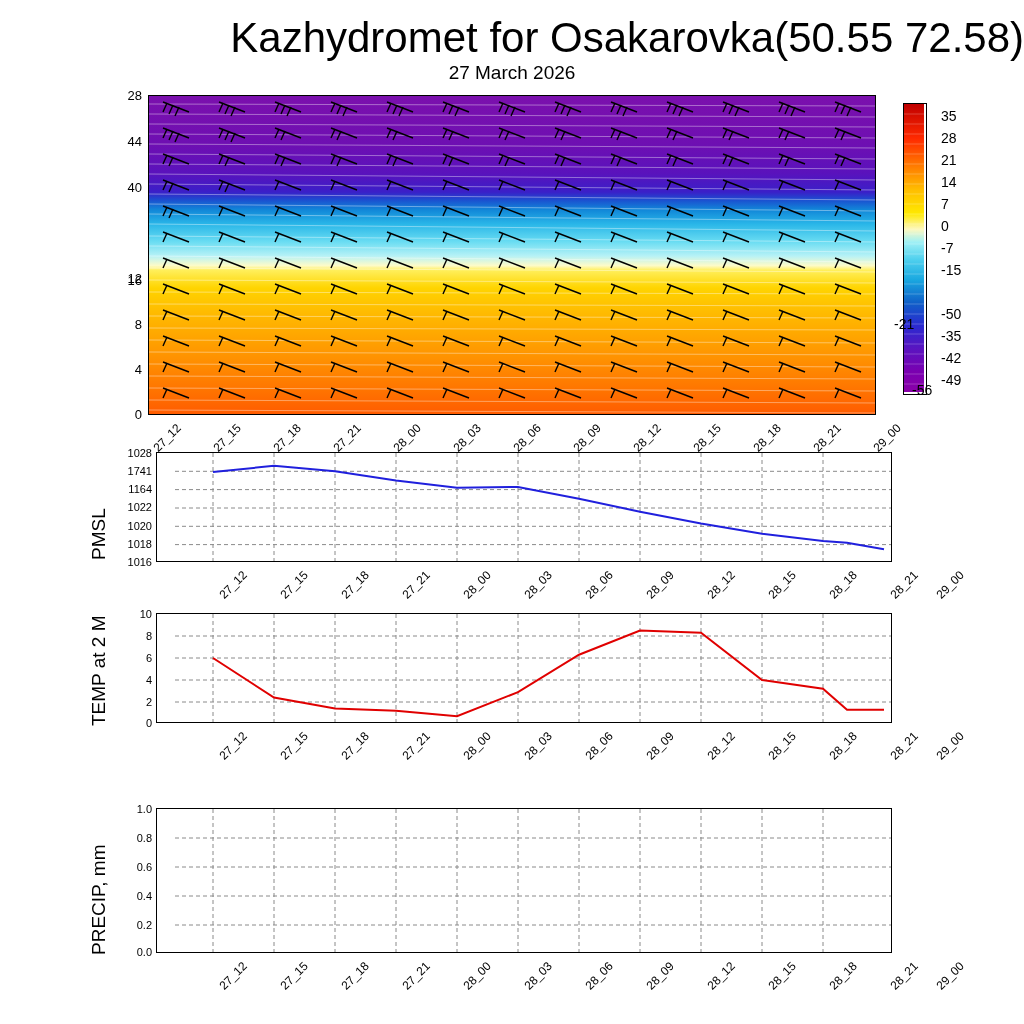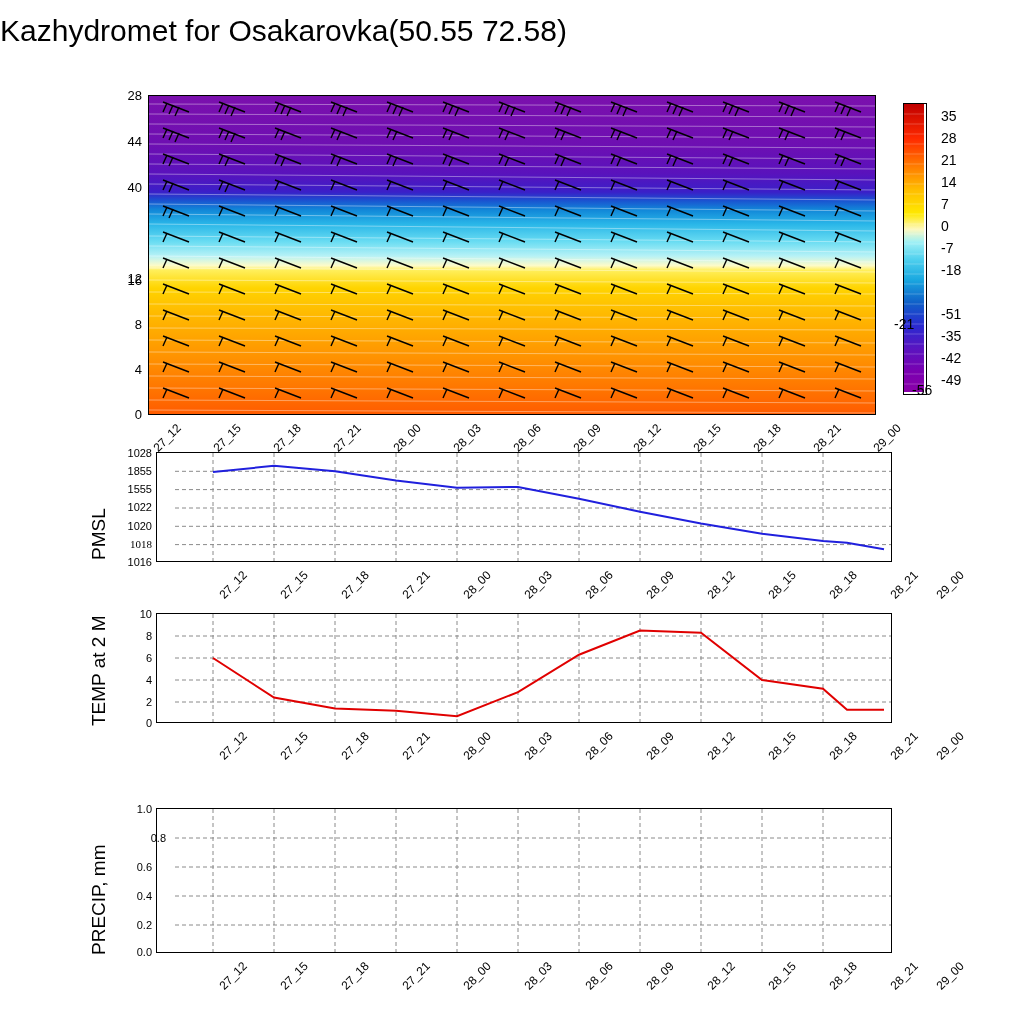--- a/index.html
+++ b/index.html
@@ -18,22 +18,22 @@
   #root {
     position: relative;
     width: 1024px;
     height: 1024px;
   }
   .title {
     position: absolute;
     top: 14px;
     left: 0;
     width: 1024px;
-    text-align: left;
-    font-size: 30px;
+    text-align: right;
+    font-size: 42px;
     font-weight: normal;
     letter-spacing: 0px;
   }
   .subtitle {
     position: absolute;
     top: 62px;
     left: 0;
     width: 1024px;
     text-align: center;
     font-size: 19px;
@@ -83,20 +83,21 @@
     white-space: nowrap;
   }
   svg { display: block; }
 </style>
 </head>
 <body>
 
 <div id="root">
 
   <div class="title">Kazhydromet for Osakarovka(50.55 72.58)</div>
+  <div class="subtitle">27 March 2026</div>
 
   <div class="panel" style="left:0; top:0; width:1024px; height:470px;">
 
     <div class="plotbox" id="p1" style="left:148px; top:95px; width:728px; height:320px;">
       <svg width="728" height="320" viewBox="0 0 728 320">
         <defs>
           <linearGradient id="tgrad" x1="0" y1="1" x2="0" y2="0">
             <stop offset="0.00" stop-color="#ff5a00"></stop>
             <stop offset="0.10" stop-color="#ff7a00"></stop>
             <stop offset="0.22" stop-color="#ff9d00"></stop>
@@ -937,23 +938,23 @@
         </g>
       </svg>
     </div>
     <div class="cbar-label" style="left:941px; top:108px;text-align:center;">35</div>
     <div class="cbar-label" style="left:941px; top:130px;">28</div>
     <div class="cbar-label" style="left:941px; top:152px;">21</div>
     <div class="cbar-label" style="left:941px; top:174px;">14</div>
     <div class="cbar-label" style="left:941px; top:196px;">7</div>
     <div class="cbar-label" style="left:941px; top:218px;">0</div>
     <div class="cbar-label" style="left:941px; top:240px;">-7</div>
-    <div class="cbar-label" style="left:941px; top:262px;">-18</div>
+    <div class="cbar-label" style="left:941px; top:262px;">-15</div>
     <div class="cbar-label" style="left:894px; top:284px;margin-top:32px;">-21</div>
-    <div class="cbar-label" style="left:941px; top:306px;">-51</div>
+    <div class="cbar-label" style="left:941px; top:306px;">-50</div>
     <div class="cbar-label" style="left:941px; top:328px;">-35</div>
     <div class="cbar-label" style="left:941px; top:350px;">-42</div>
     <div class="cbar-label" style="left:941px; top:372px;">-49</div>
     <div class="cbar-label" style="left:912px; top:382px;">-56</div>
   </div>
 
   <div class="panel" style="left:0; top:0; width:1024px; height:0;">
     <div class="ylabel-rot" style="left:88px; top:560px;">PMSL</div>
 
     <div class="plotbox" style="left:156px; top:452px; width:736px; height:110px;">
@@ -974,25 +975,25 @@
           <line x1="18" y1="36.6" x2="736" y2="36.6"></line>
           <line x1="18" y1="55" x2="736" y2="55"></line>
           <line x1="18" y1="73.3" x2="736" y2="73.3"></line>
           <line x1="18" y1="91.6" x2="736" y2="91.6"></line>
         </g>
 
         <polyline fill="none" stroke="#2020dd" stroke-width="2" points="56,19.1 117,12.8 178,18.3 239,27.5 300,34.8 361,33.9 422,45.8 483,58.7 544,70.6 605,80.7 666,88.0 690,89.8 727,96.2"></polyline>
       </svg>
     </div>
     <div class="ytick" style="left:118px; top:447px; width:34px;">1028</div>
-    <div class="ytick" style="left:118px; top:465px; width:34px;">1855</div>
-    <div class="ytick" style="left:118px; top:483px; width:34px;">1555</div>
+    <div class="ytick" style="left:118px; top:465px; width:34px;">1741</div>
+    <div class="ytick" style="left:118px; top:483px; width:34px;">1164</div>
     <div class="ytick" style="left:118px; top:501px; width:34px;">1022</div>
     <div class="ytick" style="left:118px; top:520px; width:34px;">1020</div>
-    <div class="ytick" style="left:118px; top:538px; width:34px;font-family:Liberation Serif, serif;">1018</div>
+    <div class="ytick" style="left:118px; top:538px; width:34px;">1018</div>
     <div class="ytick" style="left:118px; top:556px; width:34px;">1016</div>
 
     <div class="xtick" style="left:184px; top:568px; width:56px;">27_12</div>
     <div class="xtick" style="left:245px; top:568px; width:56px;">27_15</div>
     <div class="xtick" style="left:306px; top:568px; width:56px;">27_18</div>
     <div class="xtick" style="left:367px; top:568px; width:56px;">27_21</div>
     <div class="xtick" style="left:428px; top:568px; width:56px;">28_00</div>
     <div class="xtick" style="left:489px; top:568px; width:56px;">28_03</div>
     <div class="xtick" style="left:550px; top:568px; width:56px;">28_06</div>
     <div class="xtick" style="left:611px; top:568px; width:56px;">28_09</div>
@@ -1070,21 +1071,21 @@
           <line x1="666" y1="0" x2="666" y2="145"></line>
           <line x1="18" y1="29" x2="736" y2="29"></line>
           <line x1="18" y1="58" x2="736" y2="58"></line>
           <line x1="18" y1="87" x2="736" y2="87"></line>
           <line x1="18" y1="116" x2="736" y2="116"></line>
         </g>
         <polyline fill="none" stroke="#006a2f" stroke-width="2" points="0,144 736,144"></polyline>
       </svg>
     </div>
     <div class="ytick" style="left:116px; top:803px; width:36px;">1.0</div>
-    <div class="ytick" style="left:130px; top:832px; width:36px;">0.8</div>
+    <div class="ytick" style="left:116px; top:832px; width:36px;">0.8</div>
     <div class="ytick" style="left:116px; top:861px; width:36px;">0.6</div>
     <div class="ytick" style="left:116px; top:890px; width:36px;">0.4</div>
     <div class="ytick" style="left:116px; top:919px; width:36px;">0.2</div>
     <div class="ytick" style="left:116px; top:946px; width:36px;">0.0</div>
 
     <div class="xtick" style="left:184px; top:959px; width:56px;">27_12</div>
     <div class="xtick" style="left:245px; top:959px; width:56px;">27_15</div>
     <div class="xtick" style="left:306px; top:959px; width:56px;">27_18</div>
     <div class="xtick" style="left:367px; top:959px; width:56px;">27_21</div>
     <div class="xtick" style="left:428px; top:959px; width:56px;">28_00</div>

